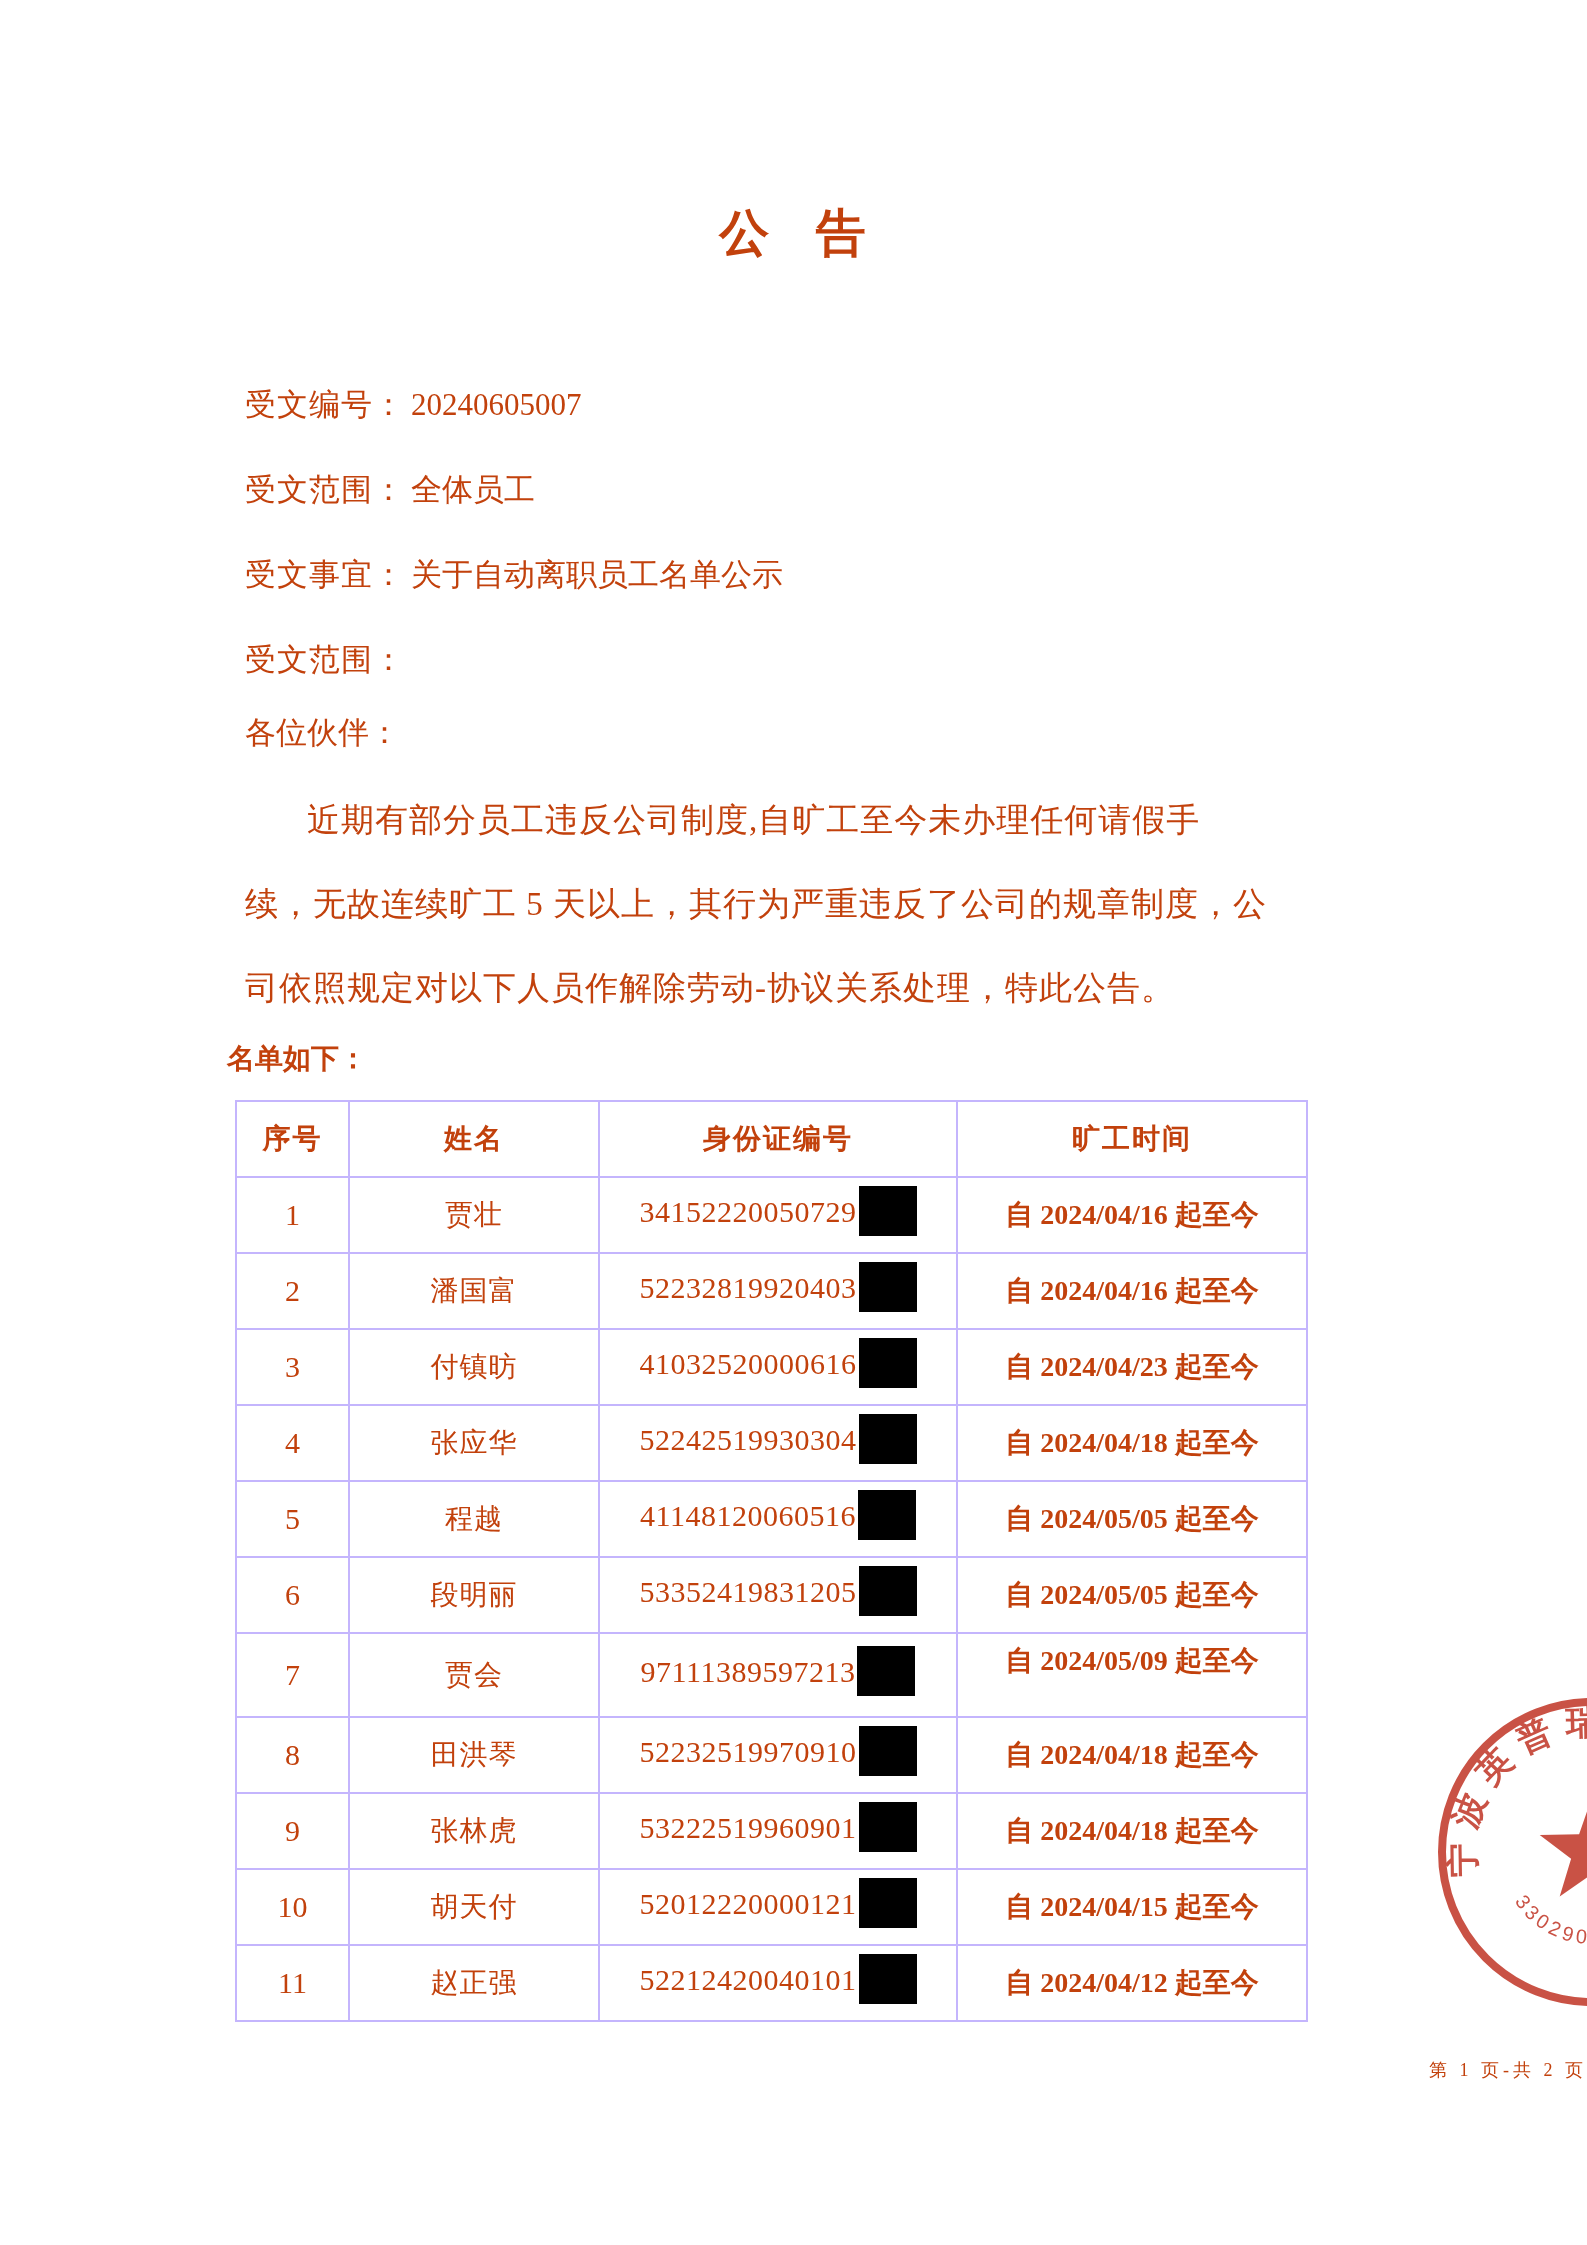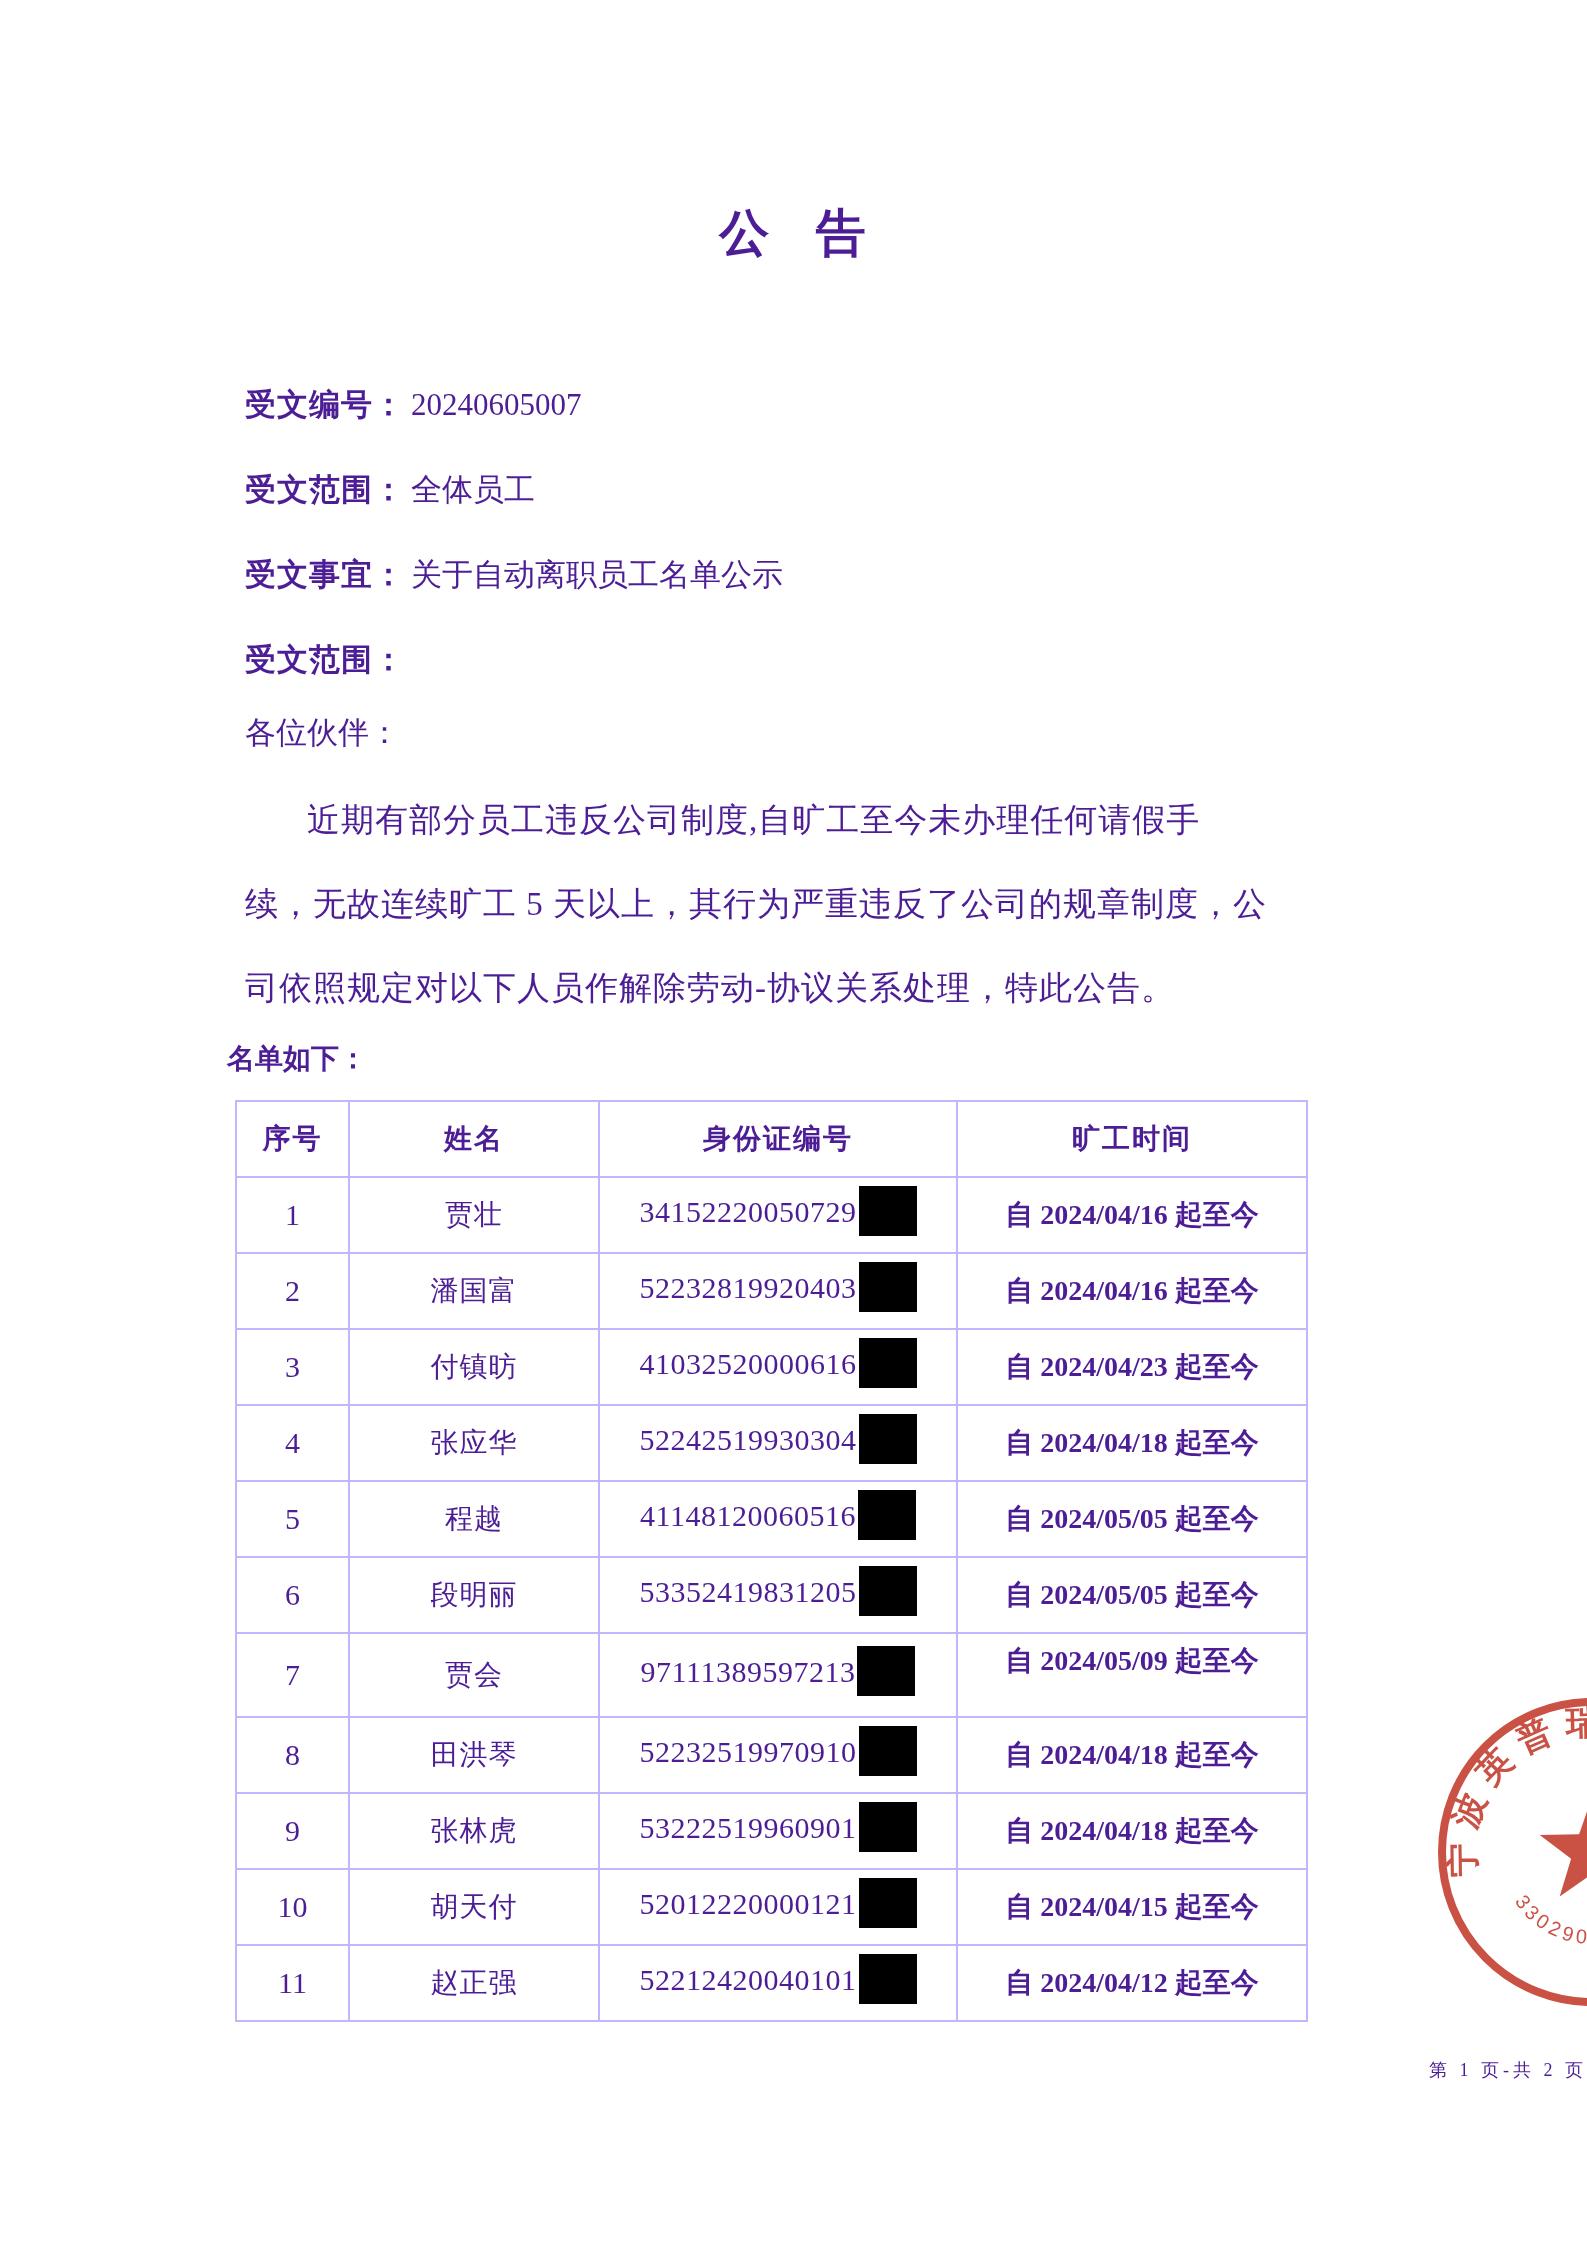--- a/index.html
+++ b/index.html
@@ -3,34 +3,34 @@
 <meta charset="utf-8">
 <style>
   html,body{margin:0;padding:0;background:#888;}
   .page{
     position:relative;
     width:1587px;height:2245px;
     margin:0 auto;
     background:#ffffff;
     overflow:hidden;
     font-family:"Liberation Serif", serif;
-    color:#4c1d95;
+    color:#c2410c;
   }
   
   .doc-title{
     position:absolute;top:200px;left:0;width:100%;
     text-align:center;
     font-size:50px;font-weight:bold;
     word-spacing:30px;
     letter-spacing:2px;
   }
   
   .fields{position:absolute;top:362px;left:245px;right:200px;}
   .field-line{height:85px;display:flex;align-items:center;font-size:31px;}
-  .field-label{font-weight:bold;letter-spacing:1px;}
+  .field-label{font-weight:normal;letter-spacing:1px;}
   .field-value{margin-left:6px;}
   
   .salutation{position:absolute;top:712px;left:245px;font-size:31px;}
   
   .body-text{position:absolute;top:778px;left:245px;right:255px;}
   .body-line{height:84px;display:flex;align-items:center;font-size:33px;letter-spacing:1px;white-space:nowrap;}
   .body-line.indent{padding-left:62px;}
   
   .list-intro{position:absolute;top:1040px;left:227px;font-size:28px;font-weight:bold;}
   

